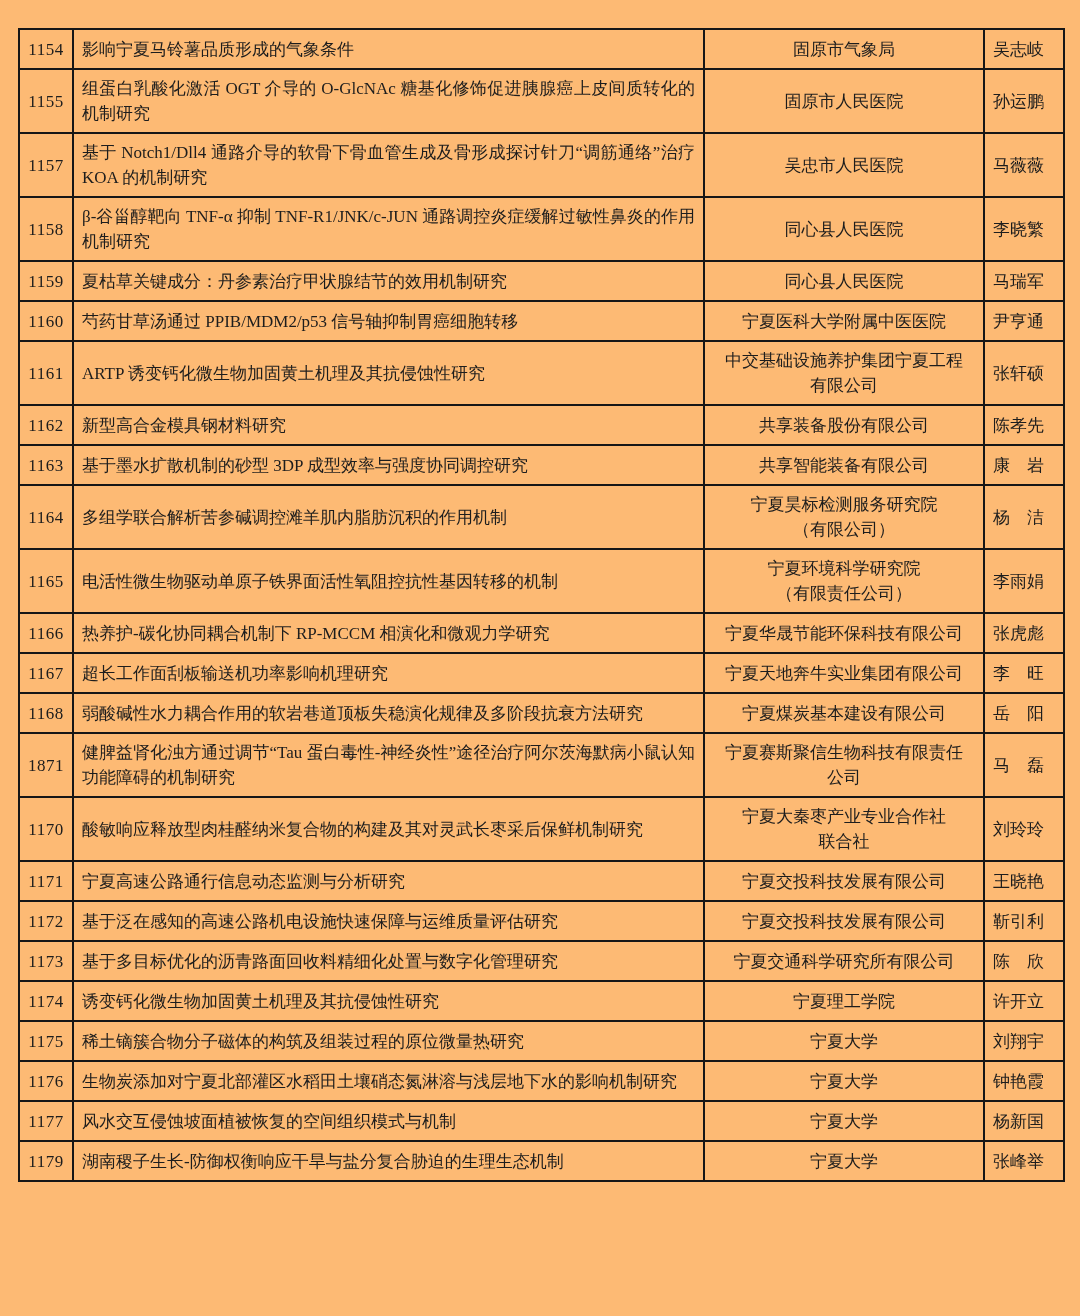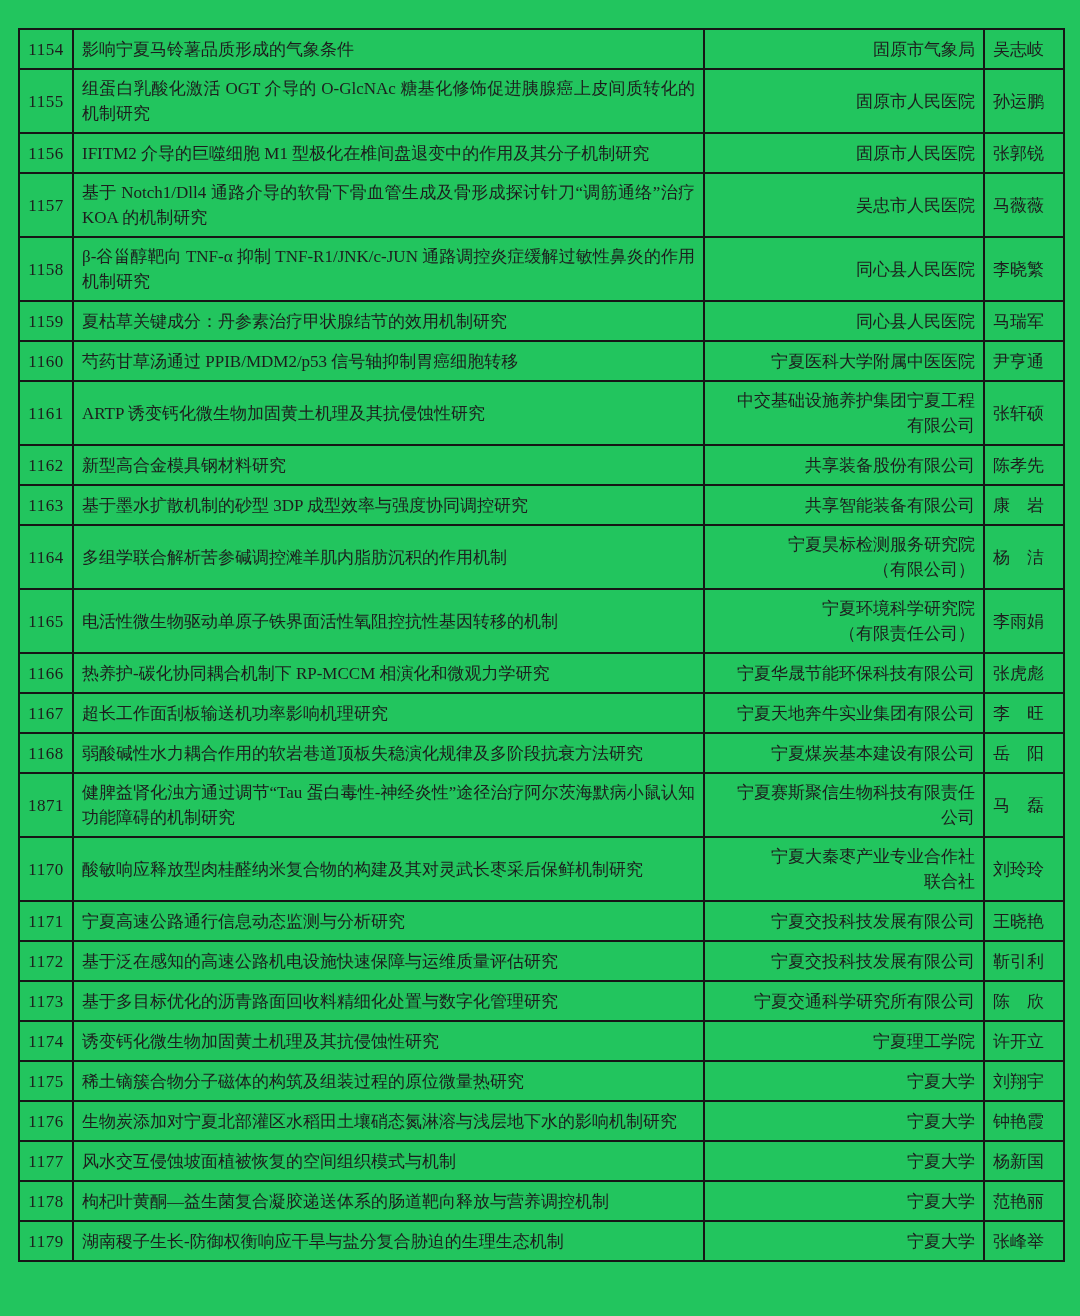--- a/index.html
+++ b/index.html
@@ -4,21 +4,21 @@
 <style>
   html, body {
     margin: 0;
     padding: 0;
     background: #e8e8e8;
   }
   .page {
     position: relative;
     width: 1080px;
     height: 1316px;
-    background: #22c55e;
+    background: #fdba74;
     overflow: hidden;
     font-family: "Liberation Serif", "DejaVu Serif", serif;
     color: #1d1d1d;
   }
   table.grid {
     position: absolute;
     left: 18px;
     top: 28px;
     width: 1045px;
     border-collapse: collapse;
@@ -40,21 +40,21 @@
     font-size: 18px;
     padding: 6px 2px;
     letter-spacing: 0.5px;
   }
   td.title-cell {
     text-align: justify;
     text-align-last: left;
     padding: 6px 10px 6px 12px;
   }
   td.org-cell {
-    text-align: right;
+    text-align: center;
     padding: 6px 6px 6px 12px;
     white-space: pre-line;
   }
   td.name-cell {
     text-align: left;
     padding: 6px 4px;
   }
 </style>
 </head>
 <body>
@@ -74,26 +74,20 @@
           <td class="org-cell">固原市气象局</td>
           <td class="name-cell">吴志岐</td>
         </tr>
         <tr>
           <td class="num-cell">1155</td>
           <td class="title-cell">组蛋白乳酸化激活 OGT 介导的 O-GlcNAc 糖基化修饰促进胰腺癌上皮间质转化的机制研究</td>
           <td class="org-cell">固原市人民医院</td>
           <td class="name-cell">孙运鹏</td>
         </tr>
         <tr>
-          <td class="num-cell">1156</td>
-          <td class="title-cell">IFITM2 介导的巨噬细胞 M1 型极化在椎间盘退变中的作用及其分子机制研究</td>
-          <td class="org-cell">固原市人民医院</td>
-          <td class="name-cell">张郭锐</td>
-        </tr>
-        <tr>
           <td class="num-cell">1157</td>
           <td class="title-cell">基于 Notch1/Dll4 通路介导的软骨下骨血管生成及骨形成探讨针刀“调筋通络”治疗 KOA 的机制研究</td>
           <td class="org-cell">吴忠市人民医院</td>
           <td class="name-cell">马薇薇</td>
         </tr>
         <tr>
           <td class="num-cell">1158</td>
           <td class="title-cell">β-谷甾醇靶向 TNF-α 抑制 TNF-R1/JNK/c-JUN 通路调控炎症缓解过敏性鼻炎的作用机制研究</td>
           <td class="org-cell">同心县人民医院</td>
           <td class="name-cell">李晓繁</td>
@@ -211,26 +205,20 @@
           <td class="org-cell">宁夏大学</td>
           <td class="name-cell">钟艳霞</td>
         </tr>
         <tr>
           <td class="num-cell">1177</td>
           <td class="title-cell">风水交互侵蚀坡面植被恢复的空间组织模式与机制</td>
           <td class="org-cell">宁夏大学</td>
           <td class="name-cell">杨新国</td>
         </tr>
         <tr>
-          <td class="num-cell">1178</td>
-          <td class="title-cell">枸杞叶黄酮—益生菌复合凝胶递送体系的肠道靶向释放与营养调控机制</td>
-          <td class="org-cell">宁夏大学</td>
-          <td class="name-cell">范艳丽</td>
-        </tr>
-        <tr>
           <td class="num-cell">1179</td>
           <td class="title-cell">湖南稷子生长-防御权衡响应干旱与盐分复合胁迫的生理生态机制</td>
           <td class="org-cell">宁夏大学</td>
           <td class="name-cell">张峰举</td>
         </tr>
       </tbody>
   </table>
 </div>
 
 </body></html>

